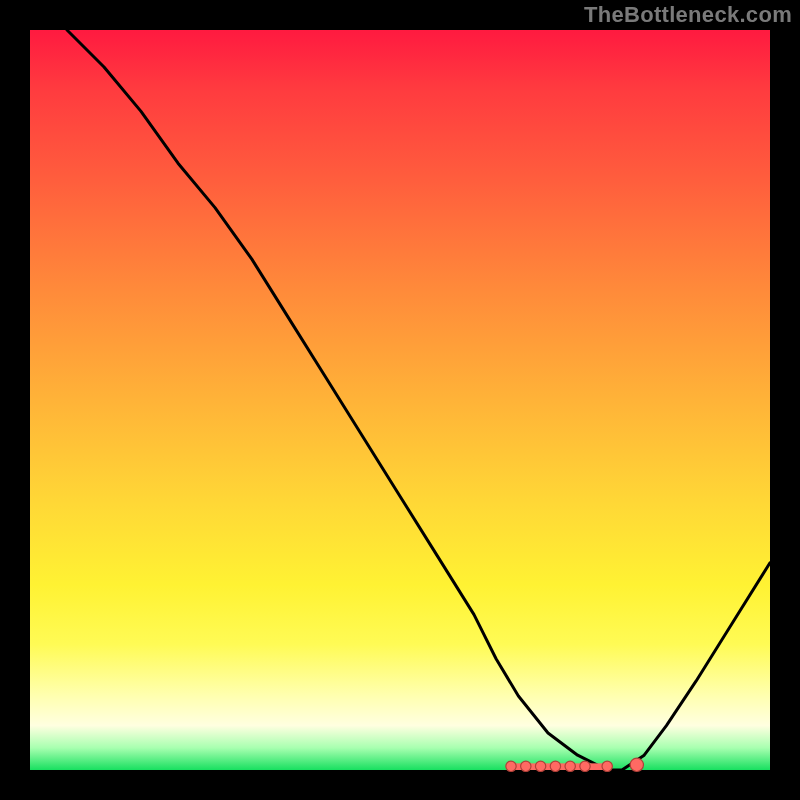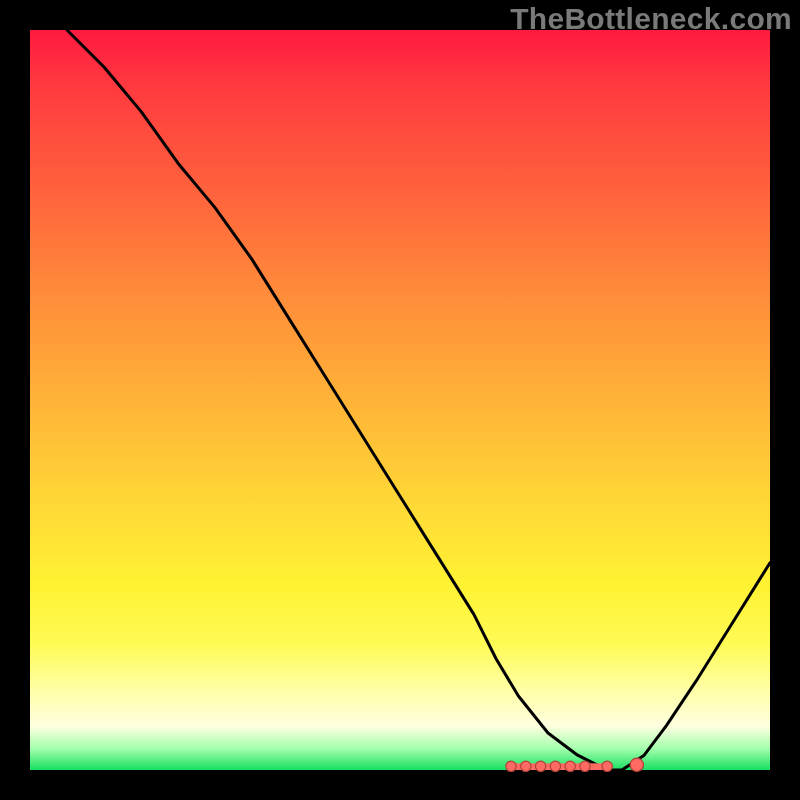--- a/index.html
+++ b/index.html
@@ -14,21 +14,21 @@
     position: relative;
     width: 800px;
     height: 800px;
     background: #000;
   }
   .watermark {
     position: absolute;
     top: 2px;
     right: 8px;
     color: #7a7a7a;
-    font-size: 30px;
+    font-size: 22px;
     font-weight: 600;
     letter-spacing: 0.3px;
   }
   .plot {
     position: absolute;
     left: 30px;
     top: 30px;
     width: 740px;
     height: 740px;
     box-sizing: border-box;

